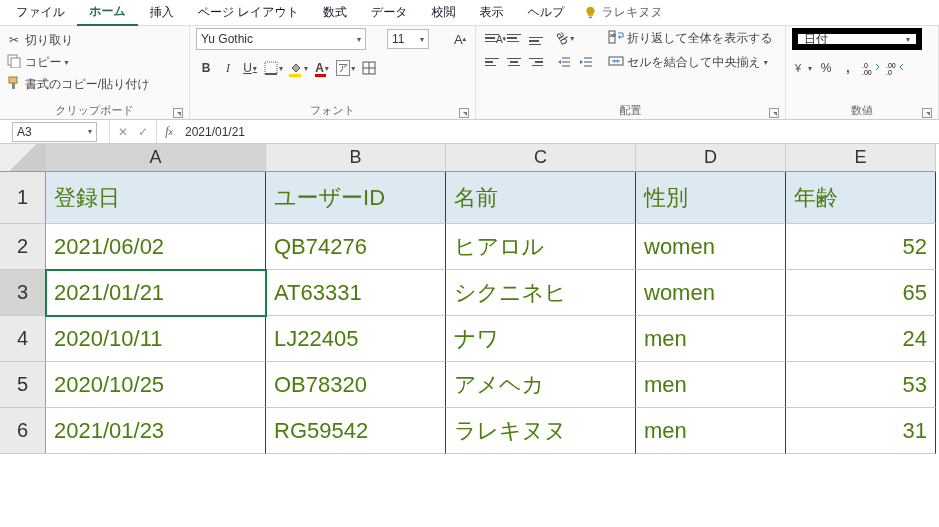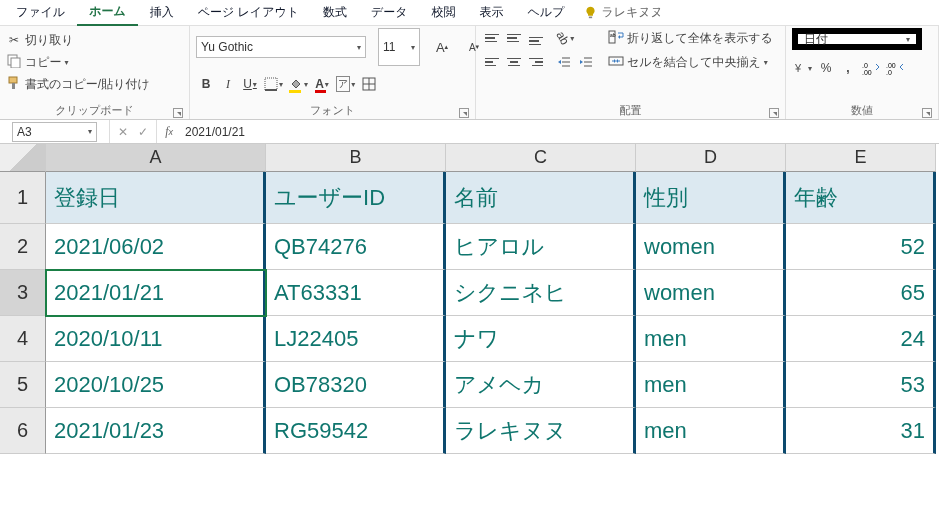--- a/index.html
+++ b/index.html
@@ -21,23 +21,23 @@
 .group-label .launcher::after { content:""; position:absolute; right:1px; bottom:1px; width:0;height:0;border-left:4px solid transparent; border-top:4px solid #777;}
 
 .bigbtn { display: flex; flex-direction: column; align-items: center; gap: 2px; padding: 2px 4px; cursor: default;}
 .bigbtn .drop { font-size: 8px; color: #555; }
 .icon { display: inline-block; }
 
 .smallrow { display: flex; align-items: center; gap: 3px; height: 20px; color: #444; cursor: default; white-space: nowrap;}
 .smallrow .icon { width: 16px; text-align: center;}
 
 
-.fontbox { display:flex; gap:12px; align-items:center; margin-bottom:4px;}
+.fontbox { display:flex; gap:21px; align-items:center; margin-bottom:4px;}
 .fontname { width: 170px; height: 22px; border:1px solid #bbb; background:#fff; display:flex; align-items:center; padding:0 4px; justify-content:space-between;}
-.fontsize { width: 42px; height:38px; border:1px solid #bbb; background:#fff; display:flex; align-items:center; padding:0 4px; justify-content:space-between;}
+.fontsize { width: 42px; height:20px; border:1px solid #bbb; background:#fff; display:flex; align-items:center; padding:0 4px; justify-content:space-between;}
 .dd { font-size:8px; color:#555;}
 .fontbtns { display:flex; gap:2px; align-items:center;}
 .tbtn { min-width:20px; height:20px; display:inline-flex; align-items:center; justify-content:center; cursor:default; padding:0 2px; color:#444; position:relative;}
 .tbtn.b { font-weight:bold; }
 .tbtn.i { font-style:italic; font-family: Georgia, serif;}
 .tbtn.u { text-decoration: underline; }
 .tbtn .dd { margin-left:1px; }
 .colorbar { position:absolute; bottom:1px; left:3px; right:6px; height:3px;}
 .redbar { background:#d00; }
 .yellowbar { background:#ffd800; left:2px; right:9px;}
@@ -58,21 +58,21 @@
 .fx-input { flex:1; padding:0 4px; color:#333;}
 
 
 .grid { display:block; }
 .colhdrs { display:flex; }
 .corner { width:46px; height:28px; background:linear-gradient(135deg,#eee 50%, #ccc 50%); border-right:1px solid #ccc; border-bottom:1px solid #999;}
 .colhdr { height:28px; background:#eaeaea; border-right:1px solid #ccc; border-bottom:1px solid #999; display:flex; align-items:center; justify-content:center; color:#333; font-size:18px;}
 .colA{width:220px;} .colB{width:180px;} .colC{width:190px;} .colD{width:150px;} .colE{width:150px;}
 .row { display:flex; }
 .rowhdr { width:46px; background:#eaeaea; border-right:1px solid #999; border-bottom:1px solid #ccc; display:flex; align-items:center; justify-content:center; color:#333; font-size:20px;}
-.cell { border-right:3px solid #0c4a6e; border-bottom:1px solid #ccc; display:flex; align-items:center; padding:0 8px; font-size:22px; color:#0f766e; height:46px; background:#fff;}
+.cell { border-right:1px solid #0c4a6e; border-bottom:1px solid #ccc; display:flex; align-items:center; padding:0 8px; font-size:22px; color:#4d7c0f; height:46px; background:#fff;}
 .hdrcell { background:#dce9f1; font-size:22px;}
 .cell.right { justify-content:flex-end;}
 .row.r3 .cell.colA { outline:2px solid #1a7f45; outline-offset:-1px; z-index:2;}
 .row.r3 .rowhdr { background:#d4d4d4;}
 .colhdr.colA { background:#d4d4d4;}
 .row.r1 .rowhdr, .row.r1 .cell { height:52px;}
 </style>
 </head>
 <body>
 

